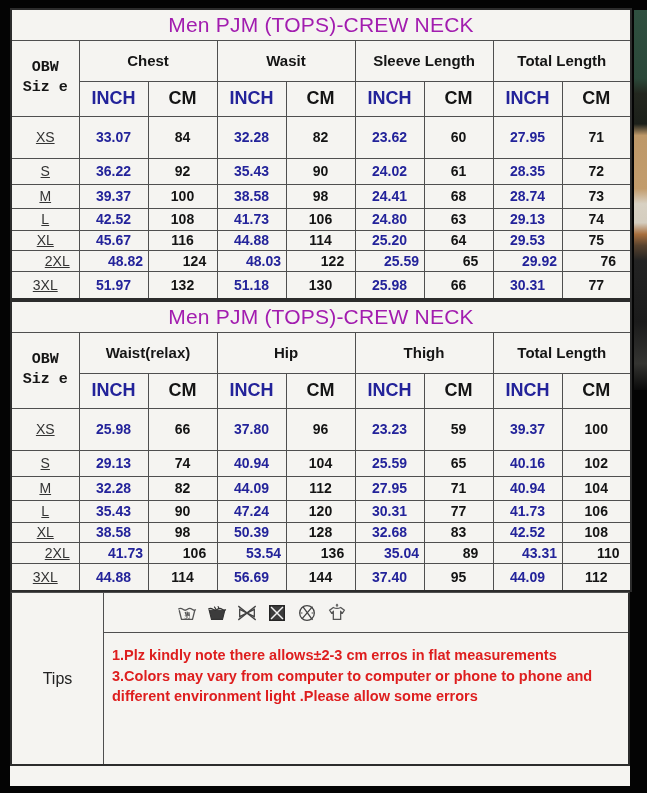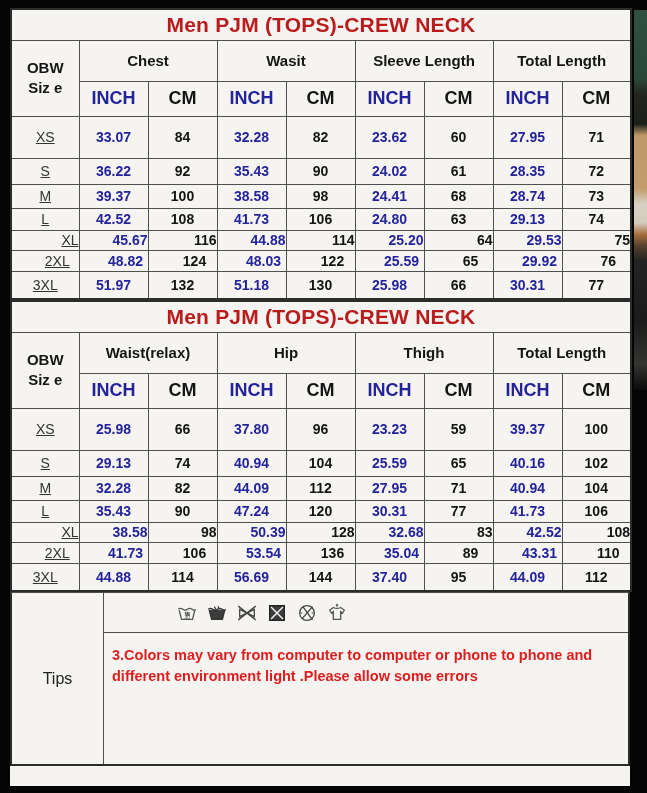--- a/index.html
+++ b/index.html
@@ -14,32 +14,32 @@
   }
   table{
     border-collapse:collapse;table-layout:fixed;width:620px;
     border:2px solid #2c2c2c;
   }
   td{
     border:1px solid #4f4f4f;text-align:center;vertical-align:middle;
     padding:0;overflow:hidden;box-sizing:border-box;
   }
   col.c-size{width:68px;} col.c-val{width:69px;}
-  .title-row td{height:31px;font-size:21px;font-weight:bold;color:#b91c1c;letter-spacing:.2px;}
+  .title-row td{height:31px;font-size:21px;font-weight:normal;color:#a21caf;letter-spacing:.2px;}
   .group-row td{height:41px;font-size:15px;font-weight:bold;color:#151515;}
   .unit-row td{height:35px;font-size:18px;font-weight:bold;}
-  .size-head{font-size:15px;font-weight:normal;color:#2a2a2a;line-height:1.35;}
+  .size-head{font-size:15px;font-weight:normal;color:#2a2a2a;line-height:1.35;font-family:Liberation Mono, monospace;}
   .inch-cell{color:#23239a;font-weight:bold;font-size:14px;}
   .cm-cell{color:#141414;font-weight:bold;font-size:14px;}
   .size-cell{font-size:14px;font-weight:normal;color:#333;text-decoration:underline;}
   tbody tr:nth-child(1) td{height:42px;}
   tbody tr:nth-child(2) td{height:26px;}
   tbody tr:nth-child(3) td{height:24px;}
   tbody tr:nth-child(4) td{height:22px;}
-  tbody tr:nth-child(5) td{height:20px;text-align:right;}
+  tbody tr:nth-child(5) td{height:20px;}
   tbody tr:nth-child(6) td{height:21px;padding-left:24px;}
   tbody tr:nth-child(7) td{height:28px;}
   .bottom{
     display:flex;width:620px;height:174px;box-sizing:border-box;
     border:2px solid #2c2c2c;border-top:1px solid #4f4f4f;background:#f5f4f1;
   }
   .tips-label-cell{
     width:92px;box-sizing:border-box;border-right:1px solid #4f4f4f;
     display:flex;align-items:center;justify-content:center;
     font-size:16px;color:#222;
@@ -345,19 +345,20 @@
           </svg>
         </span>
         <span class="icon">
           <svg viewBox="0 0 24 24" fill="none" stroke="#555" stroke-width="1.4">
             <path d="M8 6 L4 9 L6 12 L8 10.5 V19 H16 V10.5 L18 12 L20 9 L16 6 Q12 8 8 6 Z"></path>
             <path d="M12 2.5 v3 M10.8 3.8 L12 2.5 L13.2 3.8" stroke-width="1.1"></path>
           </svg>
         </span>
       </div>
       <div class="tips-text">
+          <p>1.Plz kindly note there allows±2-3 cm erros in flat  measurements</p>
           <p>3.Colors may  vary from computer to computer or phone to phone and different environment light .Please allow some errors</p>
         </div>
     </div>
   </div>
 </div>
 
 <div class="photo-strip"></div>
 
 </body></html>

